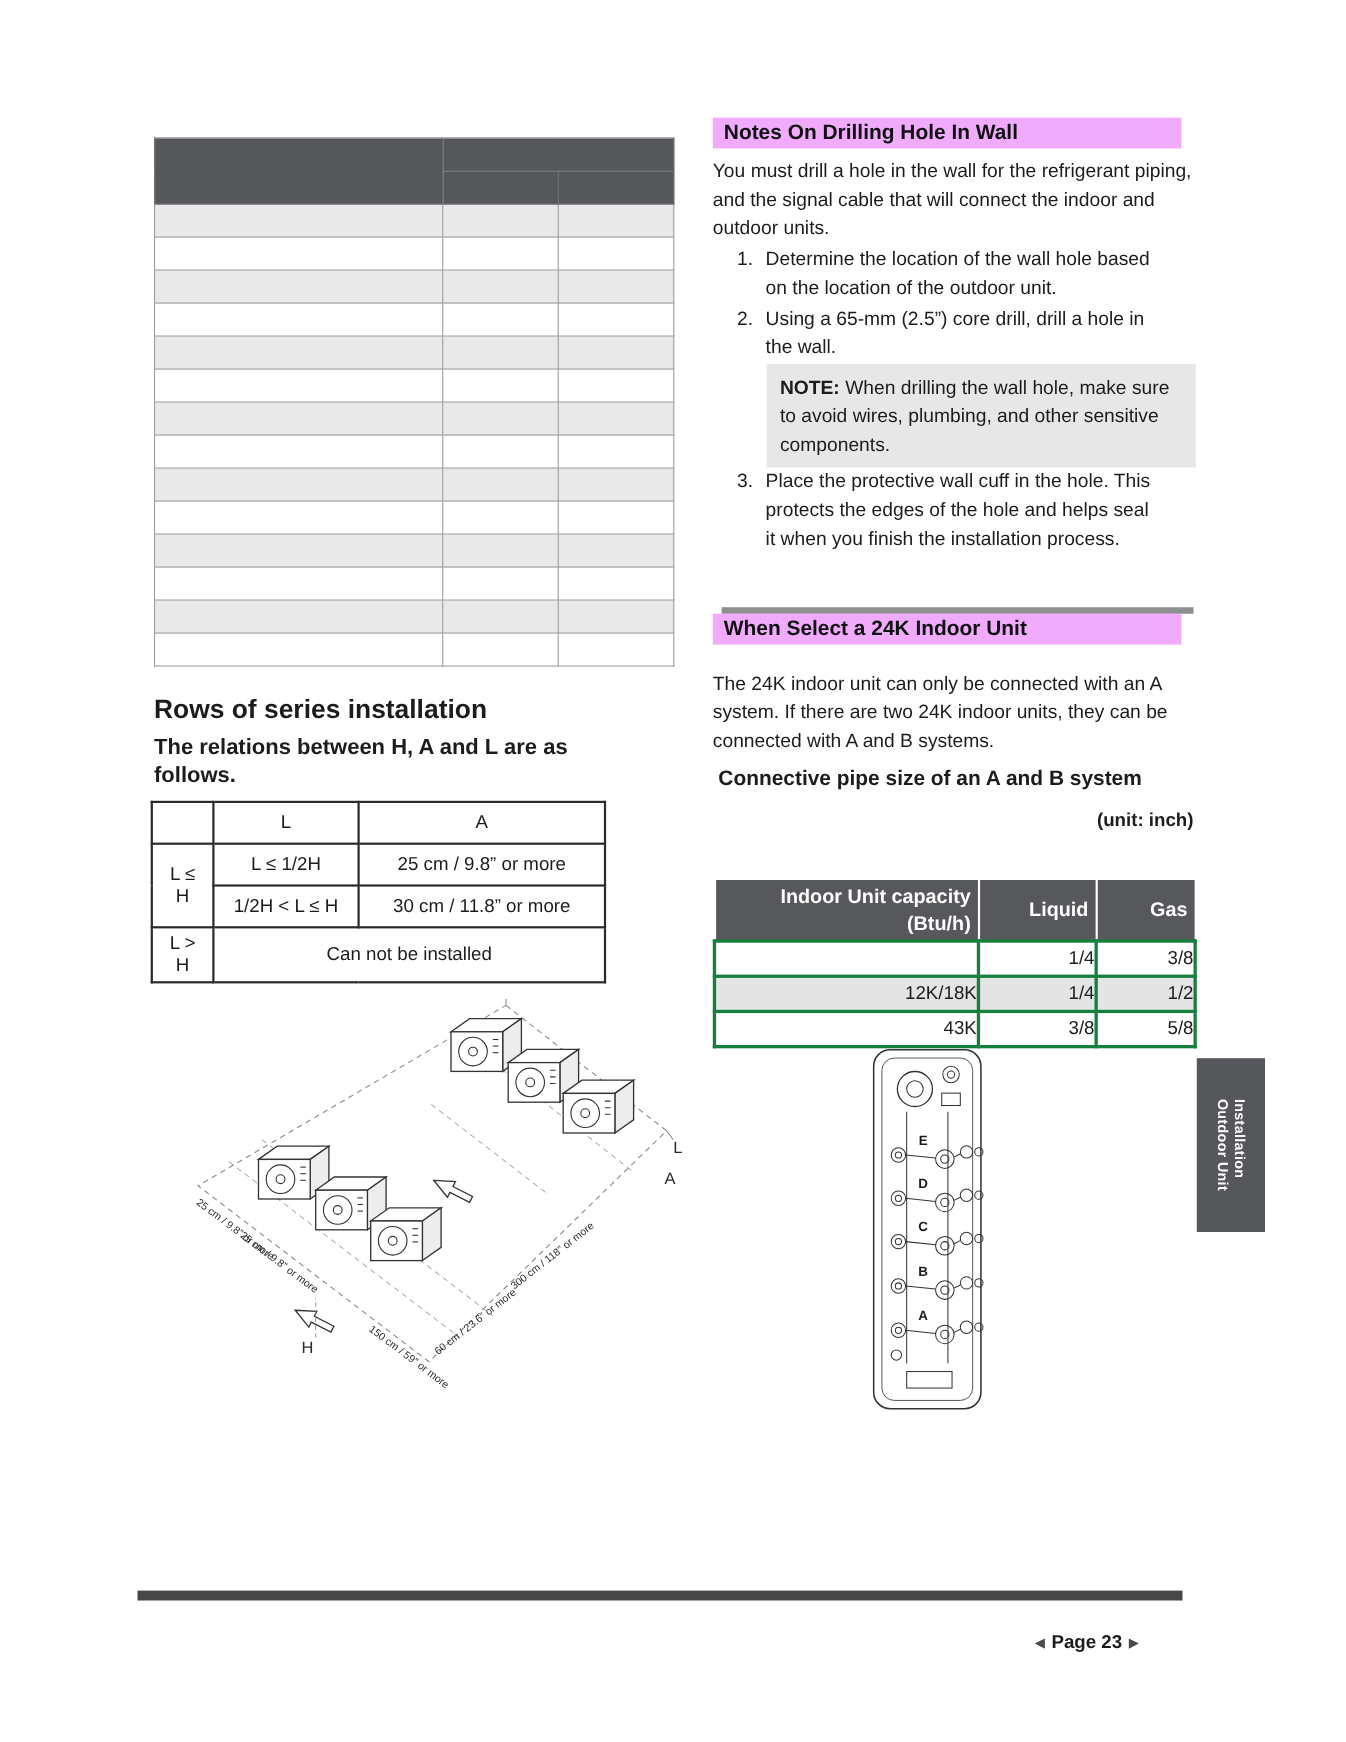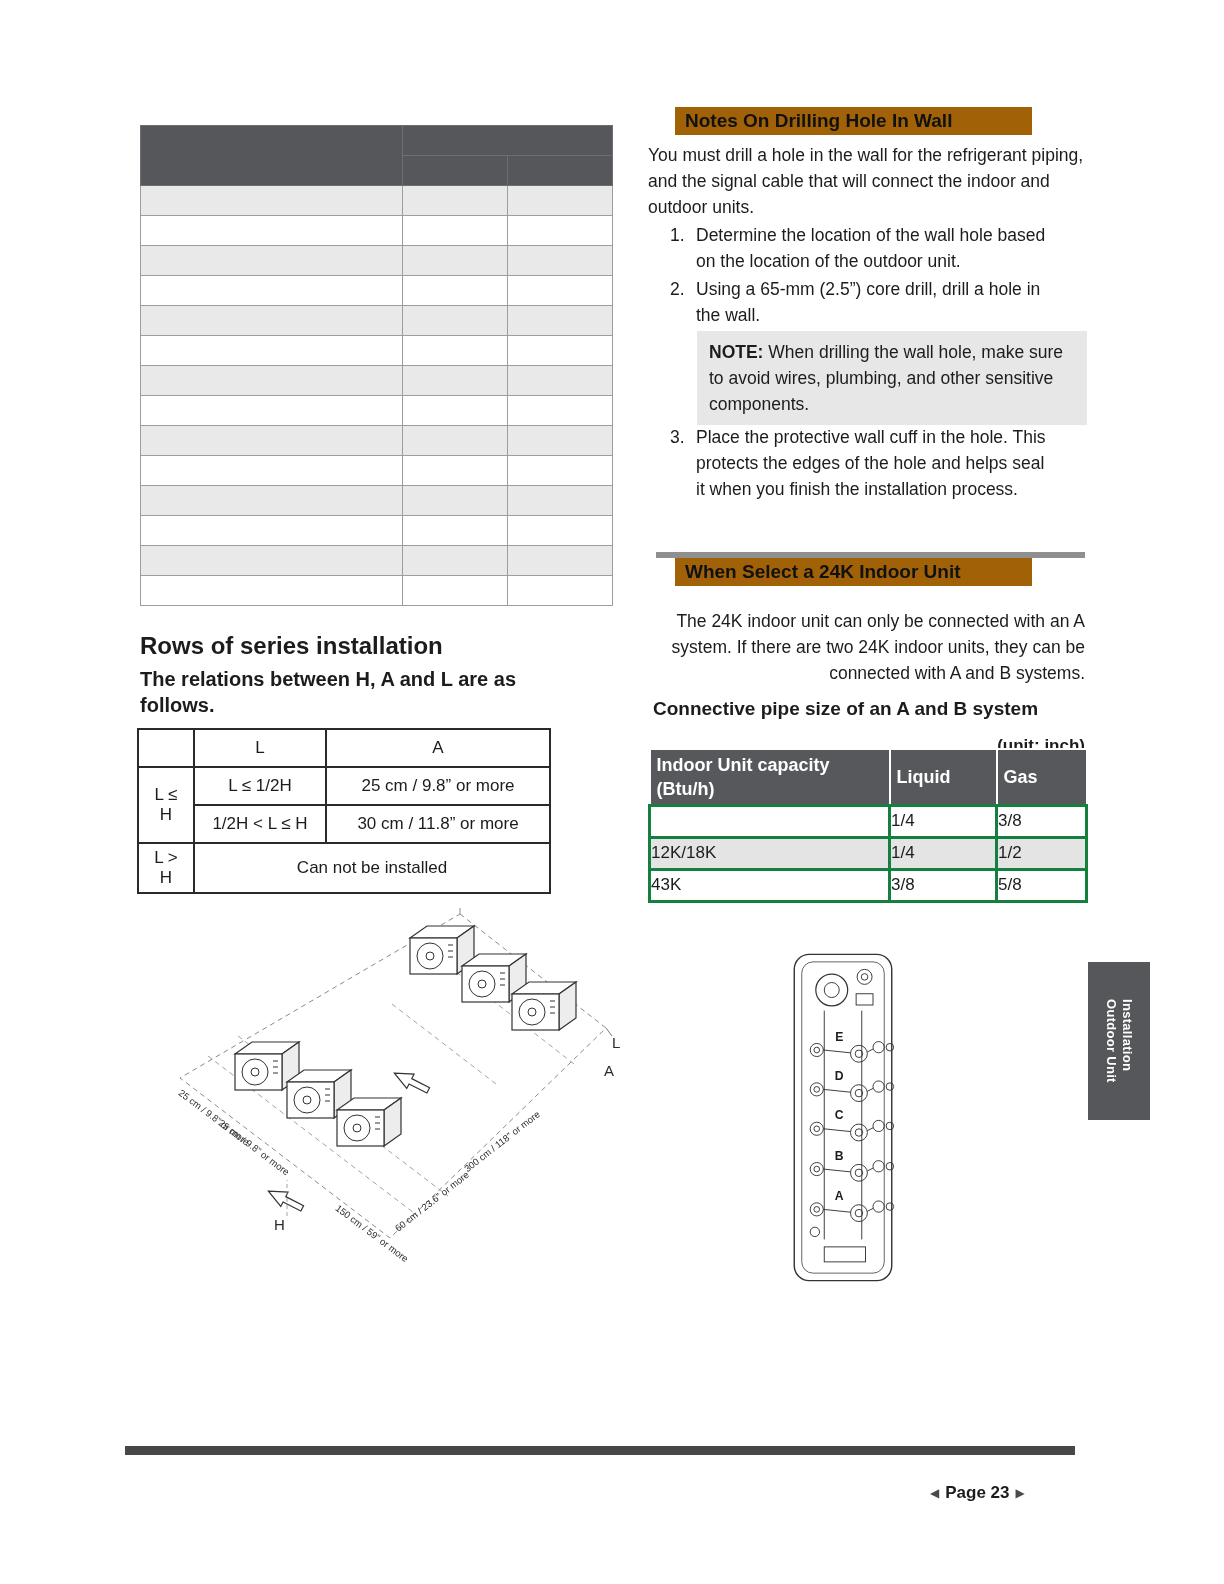--- a/index.html
+++ b/index.html
@@ -30,60 +30,60 @@
   .rel-table .c1 { width:132px; }
   .rel-table .c2 { width:224px; }
 
   
   .iso-diagram { position:absolute; left:160px; top:908px; width:472px; height:372px; }
   .iso-diagram text { font-family:"Liberation Sans","DejaVu Sans",sans-serif; fill:#2a2a2a; }
   .dim-label { font-size:9.5px; text-anchor:middle; }
   .axis-label { font-size:15px; }
 
   
-  .sec-header { position:absolute; left:648px; width:357px; height:28px;
-    background:#a16207; font-weight:bold; font-size:19px; line-height:28px;
-    padding-left:10px; color:#111;margin-left:27px; }
+  .sec-header { position:absolute; left:648px; width:426px; height:28px;
+    background:#f0abfc; font-weight:bold; font-size:19px; line-height:28px;
+    padding-left:10px; color:#111; }
   .header-shadow { position:absolute; left:656px; top:552px; width:429px; height:6px; background:#8f8f8f; }
   .body-text { position:absolute; font-size:17.5px; line-height:26px; }
   .steps { position:absolute; left:670px; width:380px; font-size:17.5px; line-height:26px; }
   .step { display:flex; margin-bottom:2px; }
   .step-num { flex:0 0 26px; }
   .step-text { flex:1; }
   .note-box { position:absolute; left:697px; top:331px; width:390px; background:#e7e7e7;
     padding:8px 12px; font-size:17.5px; line-height:26px; }
   .note-label { font-weight:bold; }
   .pipe-heading { position:absolute; left:653px; top:698px; width:432px;
     font-size:19px; font-weight:bold; }
   .unit-label { position:absolute; left:648px; top:736px; width:437px;
     font-size:17px; font-weight:bold; text-align:right; }
 
   
-  .pipe-table { position:absolute; left:648px; top:748px; width:437px;
-    border-collapse:collapse; table-layout:fixed; font-size:17px; text-align:left; }
+  .pipe-table { position:absolute; left:648px; top:798px; width:437px;
+    border-collapse:collapse; table-layout:fixed; font-size:17px; text-align:right; }
   .pipe-table th { background:#57585c; color:#fff; font-weight:bold; font-size:18px;
     border:2px solid #fff; height:56px; line-height:24px; padding:0 6px; }
   .pipe-table td { border:3px solid #15803d; height:32px; background:#fff; }
   .pipe-table tr.alt td { background:#e4e4e4; }
 
   
   .manifold { position:absolute; left:768px; top:945px; width:150px; height:345px; }
   .manifold text { font-family:"Liberation Sans","DejaVu Sans",sans-serif; fill:#1c1c1c;
     font-size:13px; font-weight:bold; text-anchor:middle; }
 
   
   .side-tab { position:absolute; left:1088px; top:962px; width:62px; height:158px;
     background:#56575b; display:flex; align-items:center; justify-content:center; }
   .vtext { writing-mode:vertical-lr; color:#fff; font-weight:bold; font-size:13px;
     letter-spacing:0.3px; line-height:16px; }
   .vtext span { display:block; }
 
   
   .footer-bar { position:absolute; left:125px; top:1446px; width:950px; height:9px; background:#474747; }
-  .page-nav { position:absolute; left:924px; top:1483px; width:200px; text-align:left;
+  .page-nav { position:absolute; left:888px; top:1483px; width:200px; text-align:center;
     font-size:17px; font-weight:bold; }
   .tri { font-size:12px; color:#4a4a4a; font-weight:normal; margin:0 6px; position:relative; top:-1px; }
 </style>
 </head>
 <body>
 
 <div class="page">
 
   <table class="spec-table">
     <colgroup>
@@ -272,21 +272,21 @@
   <div class="steps" style="top:424px;">
     <div class="step">
       <span class="step-num">3.</span>
       <span class="step-text">Place the protective wall cuff in the hole. This protects the edges of the hole and helps seal it when you finish the installation process.</span>
     </div>
   </div>
 
   <div class="header-shadow"></div>
   <div class="sec-header" style="top:558px;">When Select a 24K Indoor Unit</div>
 
-  <div class="body-text" style="left:648px; top:608px; width:437px;text-align:right;">The 24K indoor unit can only be connected with an A system. If there are two 24K indoor units, they can be connected with A and B systems.</div>
+  <div class="body-text" style="left:648px; top:608px; width:437px;">The 24K indoor unit can only be connected with an A system. If there are two 24K indoor units, they can be connected with A and B systems.</div>
 
   <div class="pipe-heading">Connective pipe size of an A and B system</div>
   <div class="unit-label">(unit: inch)</div>
 
   <table class="pipe-table">
     <colgroup>
         <col style="width:240px">
         <col style="width:107px">
         <col style="width:90px">
       </colgroup>

